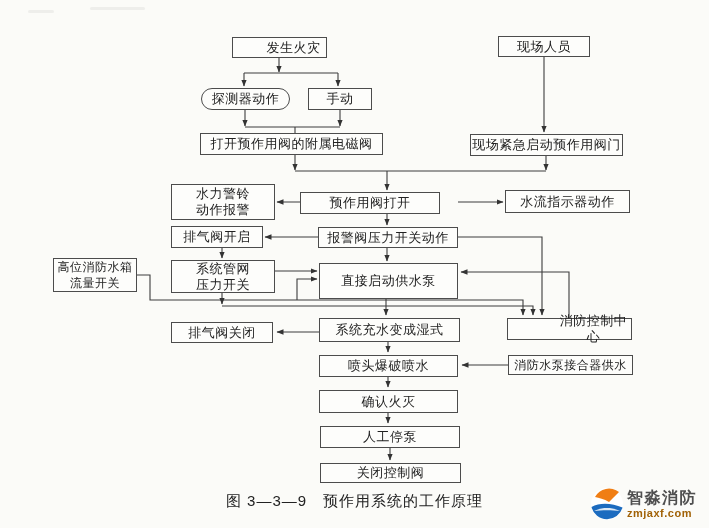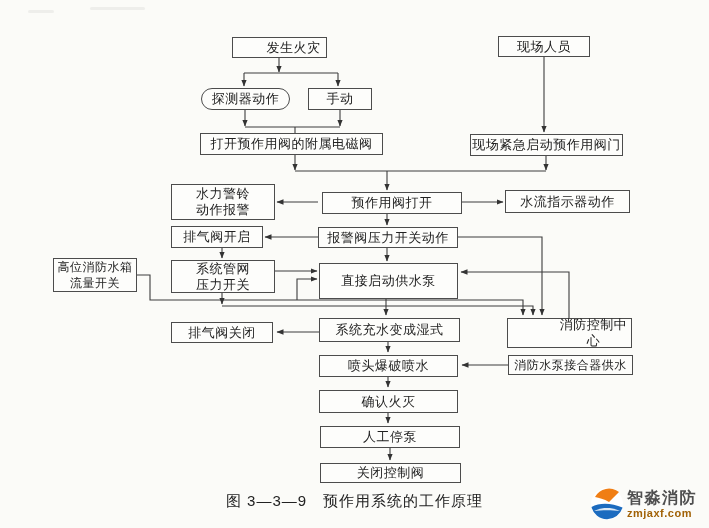--- a/index.html
+++ b/index.html
@@ -78,32 +78,32 @@
   <div class="smudge" style="left:90px;top:7px;width:55px;height:3px;"></div>
 
   <div class="node" style="left:232px;top:37px;width:95px;height:21px;padding-left:28px;">发生火灾</div>
   <div class="node" style="left:498px;top:36px;width:92px;height:21px;">现场人员</div>
   <div class="node" style="left:201px;top:88px;width:89px;height:22px;border-radius:11px;">探测器动作</div>
   <div class="node" style="left:308px;top:88px;width:64px;height:22px;">手动</div>
   <div class="node" style="left:200px;top:133px;width:183px;height:22px;">打开预作用阀的附属电磁阀</div>
   <div class="node" style="left:470px;top:134px;width:153px;height:22px;">现场紧急启动预作用阀门</div>
   <div class="node" style="left:171px;top:184px;width:104px;height:36px;">水力警铃
 动作报警</div>
-  <div class="node" style="left:322px;top:192px;width:140px;height:22px;">预作用阀打开</div>
+  <div class="node" style="left:300px;top:192px;width:140px;height:22px;">预作用阀打开</div>
   <div class="node" style="left:505px;top:190px;width:125px;height:23px;">水流指示器动作</div>
   <div class="node" style="left:171px;top:226px;width:92px;height:22px;">排气阀开启</div>
   <div class="node" style="left:318px;top:227px;width:140px;height:21px;">报警阀压力开关动作</div>
   <div class="node" style="left:53px;top:258px;width:84px;height:34px;font-size:12px;">高位消防水箱
 流量开关</div>
   <div class="node" style="left:171px;top:260px;width:104px;height:33px;">系统管网
 压力开关</div>
   <div class="node" style="left:319px;top:263px;width:139px;height:36px;">直接启动供水泵</div>
   <div class="node" style="left:171px;top:322px;width:102px;height:21px;">排气阀关闭</div>
   <div class="node" style="left:319px;top:318px;width:141px;height:24px;">系统充水变成湿式</div>
-  <div class="node" style="left:507px;top:318px;width:125px;height:30px;padding-left:48px;">消防控制中心</div>
+  <div class="node" style="left:507px;top:318px;width:125px;height:22px;padding-left:48px;">消防控制中心</div>
   <div class="node" style="left:319px;top:355px;width:139px;height:22px;">喷头爆破喷水</div>
   <div class="node" style="left:508px;top:355px;width:125px;height:20px;font-size:12px;">消防水泵接合器供水</div>
   <div class="node" style="left:319px;top:390px;width:139px;height:23px;">确认火灭</div>
   <div class="node" style="left:320px;top:426px;width:140px;height:22px;">人工停泵</div>
   <div class="node" style="left:320px;top:463px;width:141px;height:20px;">关闭控制阀</div>
 
   <div class="caption">图 3—3—9　预作用系统的工作原理</div>
 
   <div class="watermark">
     <svg width="34" height="34" viewBox="0 0 34 34">

